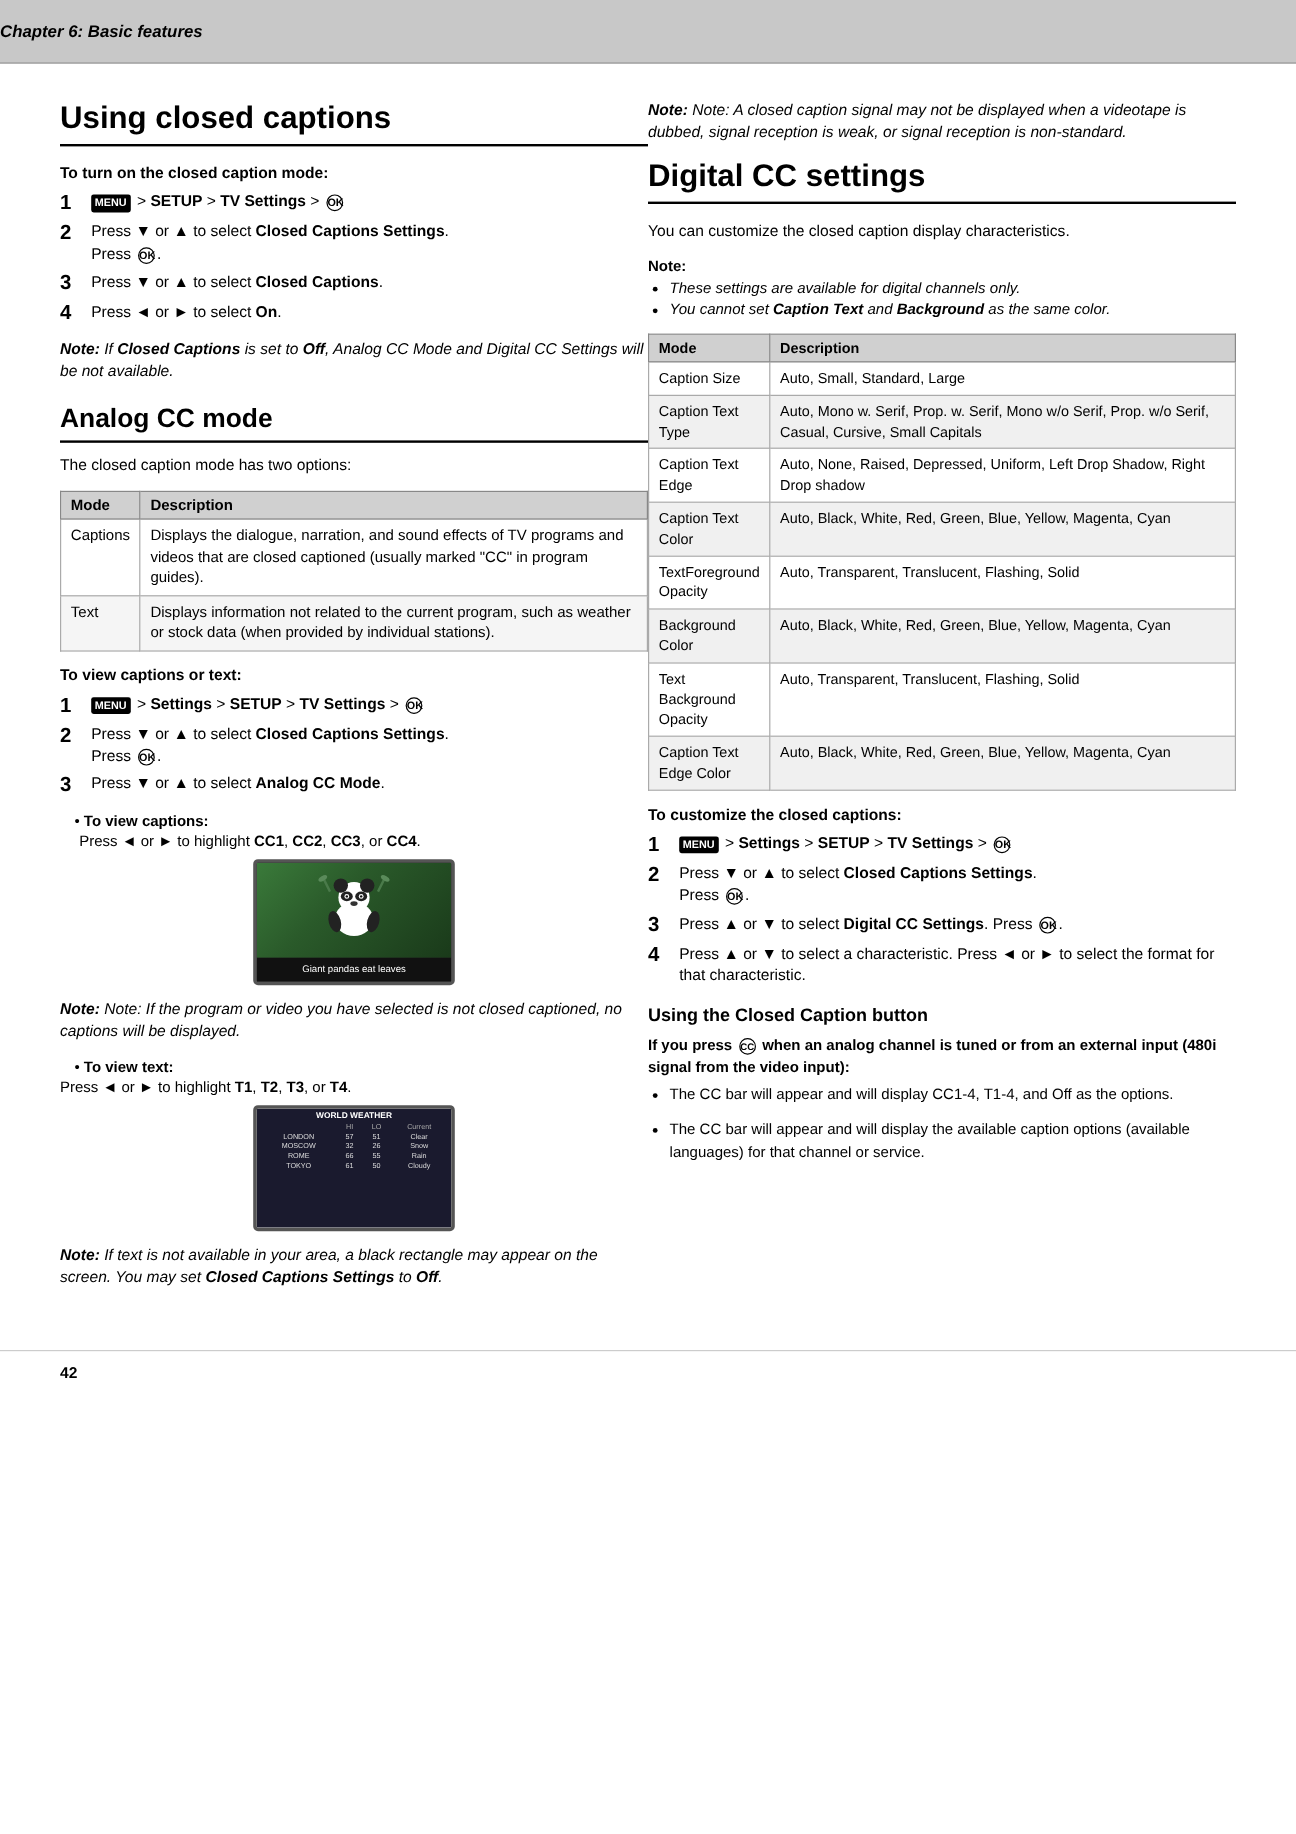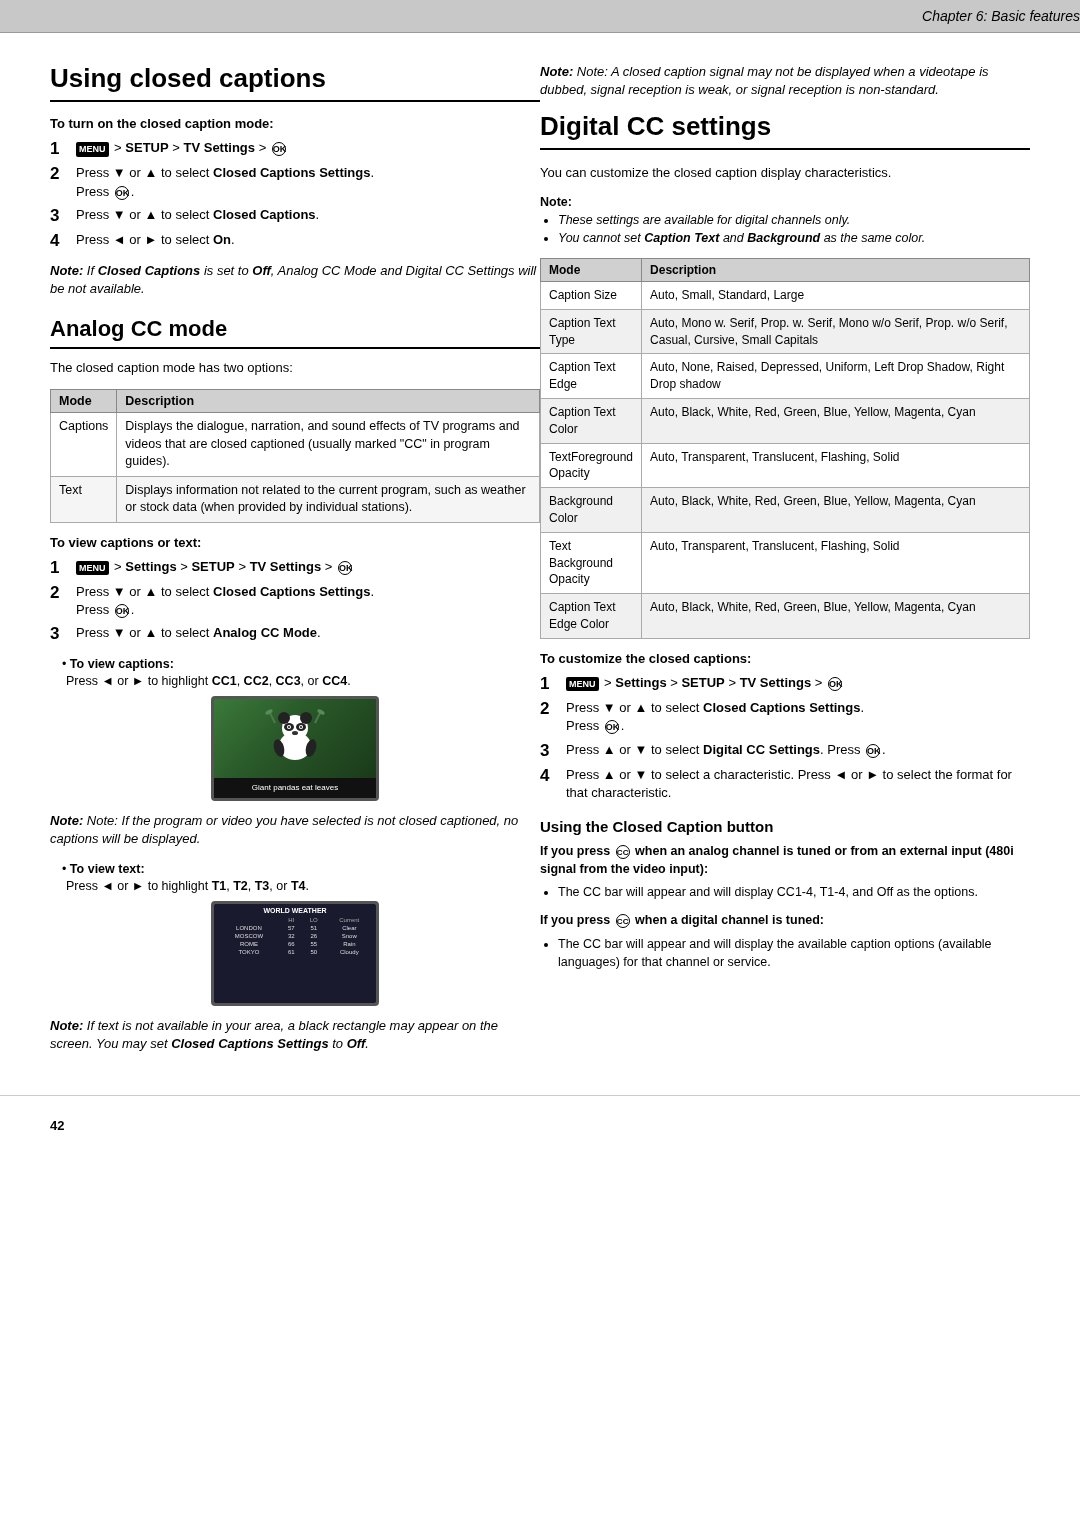--- a/index.html
+++ b/index.html
@@ -12,24 +12,24 @@
       min-height: 1528px;
     }
     .page {
       width: 1080px;
       min-height: 1528px;
       background: #fff;
       padding: 0;
     }
     .chapter-header {
       background: #c8c8c8;
-      text-align: right;
-      padding: 8px 0;
+      text-align: left;
+      padding: 18px 0;
       font-style: italic;
-      font-weight: normal;
+      font-weight: bold;
       font-size: 14px;
       border-bottom: 1px solid #999;
     }
     .content-area {
       display: flex;
       padding: 30px 50px 30px 50px;
     }
     .left-col {
       flex: 1;
       min-width: 0;
@@ -206,22 +206,23 @@
       width: 100%;
       font-size: 6px;
       color: #ddd;
       border-collapse: collapse;
     }
     .weather-table td {
       padding: 1px 2px;
       border: none;
     }
     .page-num-area {
-      padding: 22px 50px;
+      padding: 10px 50px;
       border-top: 1px solid #ccc;
+      margin-top: 10px;
     }
     .page-num {
       font-size: 13px;
       font-weight: bold;
     }
     .cc-button-icon {
       display: inline-block;
       border: 1px solid #000;
       border-radius: 50%;
       width: 14px;
@@ -394,21 +395,21 @@
             <span class="tv-caption-text">Giant pandas eat leaves</span>
           </div>
         </div>
       </div>
 
       <div class="note-text">
         <strong><em>Note:</em></strong> <em>Note: If the program or video you have selected is not closed captioned, no captions will be displayed.</em>
       </div>
 
       <div class="sub-bullet"><strong>To view text:</strong></div>
-      <div style="margin-left:16px; margin-bottom:6px; font-size:12.5px;">
+      <div style="margin-left:0; margin-bottom:6px; font-size:12.5px;">
         Press ◄ or ► to highlight <strong>T1</strong>, <strong>T2</strong>, <strong>T3</strong>, or <strong>T4</strong>.
       </div>
 
       <div class="tv-image-container">
         <div class="tv-screen">
           <div class="tv-screen-weather">
             <div class="weather-header">WORLD WEATHER</div>
             <table class="weather-table">
               <thead>
                 <tr>
@@ -541,23 +542,20 @@
 
       <div class="using-cc-btn-title">Using the Closed Caption button</div>
 
       <div class="bold-line">
         <strong>If you press <span class="cc-button-icon">CC</span> when an analog channel is tuned or from an external input (480i signal from the video input):</strong>
       </div>
       <ul class="bullet-list">
         <li>The CC bar will appear and will display CC1-4, T1-4, and Off as the options.</li>
       </ul>
 
-      <div class="bold-line">
-        <strong>If you press <span class="cc-button-icon">CC</span> when a digital channel is tuned:</strong>
-      </div>
       <ul class="bullet-list">
         <li>The CC bar will appear and will display the available caption options (available languages) for that channel or service.</li>
       </ul>
     </div>
   </div>
 
   <div class="page-num-area">
     <span class="page-num">42</span>
   </div>
 </div>

